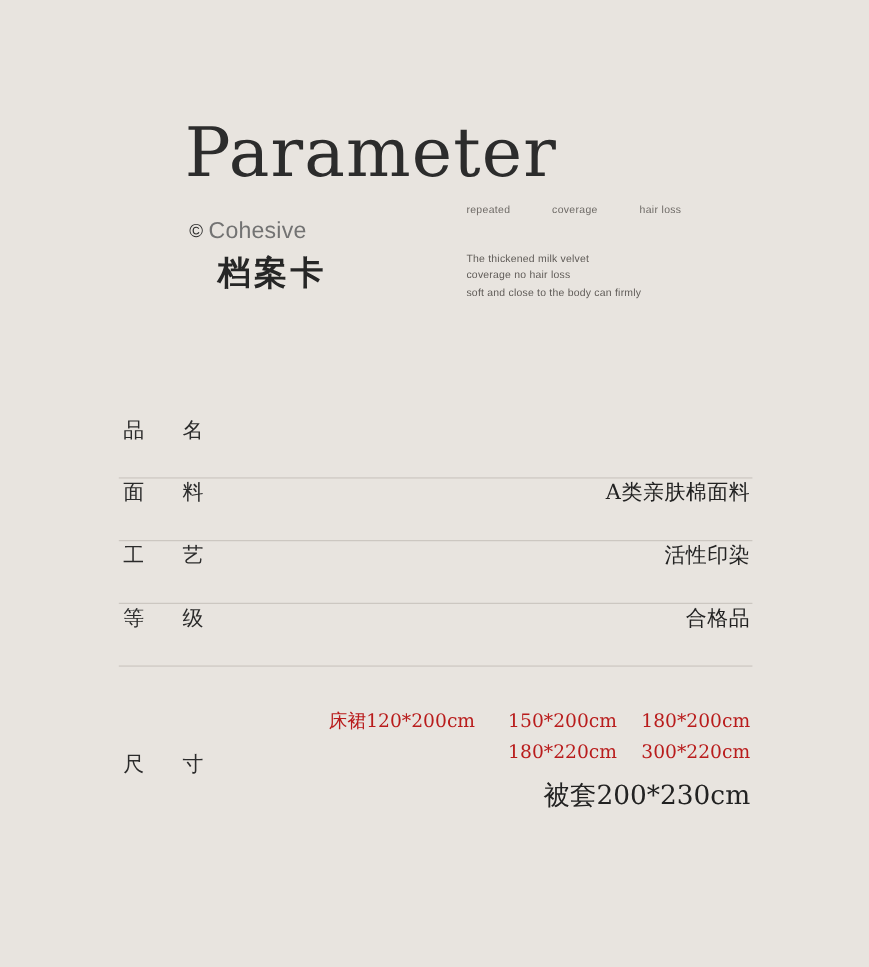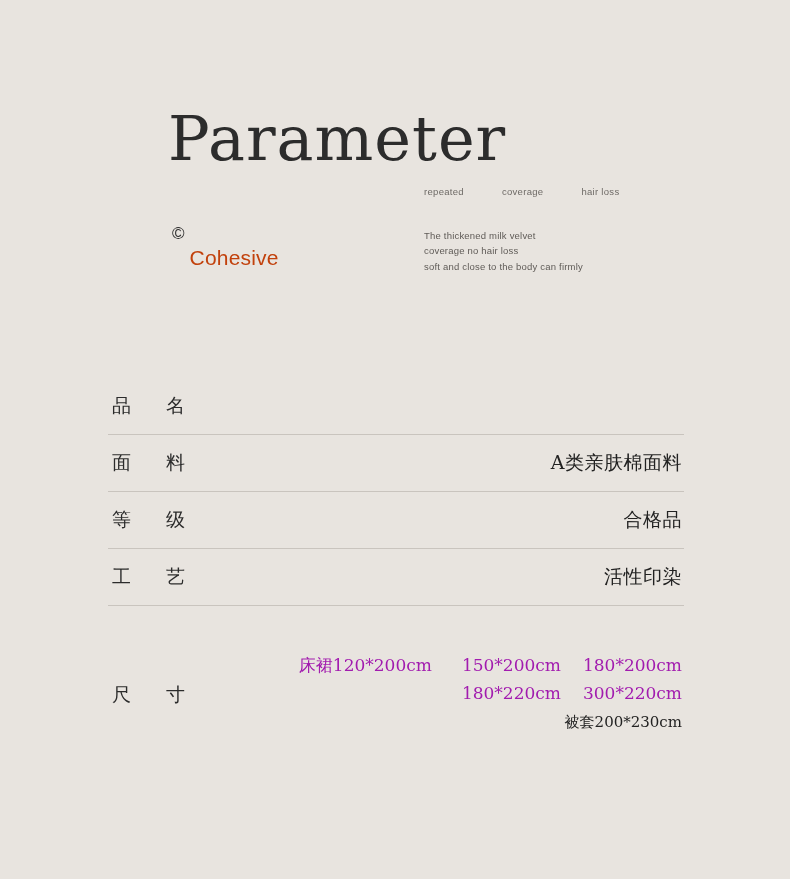--- a/index.html
+++ b/index.html
@@ -53,23 +53,22 @@
     gap: 5px;
   }
   .brand-c {
     font-size: 17px;
     color: #2c2c2c;
     font-family: "Liberation Sans", sans-serif;
   }
   .brand-name {
     font-size: 21px;
     font-family: "Liberation Sans", sans-serif;
-    color: #c2410c;
+    color: #737373;
     letter-spacing: 0.2px;
-    margin-top: 48px;
   }
 
   .subtitle-cn {
     position: absolute;
     left: 198px;
     top: 228px;
     font-family: "DejaVu Serif", serif;
     font-weight: 700;
     font-size: 30px;
     letter-spacing: 3px;
@@ -105,21 +104,21 @@
     left: 108px;
     top: 378px;
     width: 576px;
   }
 
   .spec-row {
     position: relative;
     border-bottom: 1px solid #c9c4be;
     min-height: 56px;
     display: flex;
-    align-items: center;
+    align-items: flex-start;
     justify-content: space-between;
   }
   .spec-row.last {
     border-bottom: none;
     align-items: center;
     padding-top: 14px;
     min-height: 150px;
   }
 
   .spec-label {
@@ -146,52 +145,53 @@
   .size-block {
     flex: 1 1 auto;
     padding-right: 2px;
   }
   .size-line {
     display: flex;
     justify-content: flex-end;
     gap: 22px;
     font-family: "DejaVu Serif", serif;
     font-size: 17px;
-    color: #a21caf;
+    color: #b91c1c;
     line-height: 1.65;
     white-space: nowrap;
   }
   .size-line .sz {
     display: inline-block;
   }
   .size-line .sz.lead {
     margin-right: 8px;
   }
   .size-extra {
     text-align: right;
     font-family: "DejaVu Serif", serif;
-    font-size: 15px;
+    font-size: 24px;
     line-height: 2.1;
     color: #222;
   }
 </style>
 </head>
 <body>
 
 <div class="page">
 
   <div class="header">
 
     <div class="title-main">Parameter</div>
 
     <div class="brand-row">
       <span class="brand-c">©</span>
       <span class="brand-name">Cohesive</span>
     </div>
 
+    <div class="subtitle-cn">档案卡</div>
 
     <div class="kw-row">
       <span>repeated</span>
       <span>coverage</span>
       <span>hair loss</span>
     </div>
 
     <div class="desc-block">
       <div>The thickened milk velvet</div>
       <div>coverage no hair loss</div>
@@ -205,27 +205,27 @@
     <div class="spec-row">
       <div class="spec-label">品　名</div>
     </div>
 
     <div class="spec-row">
       <div class="spec-label">面　料</div>
       <div class="spec-value">A类亲肤棉面料</div>
     </div>
 
     <div class="spec-row">
+      <div class="spec-label">工　艺</div>
+      <div class="spec-value">活性印染</div>
+    </div>
+
+    <div class="spec-row">
       <div class="spec-label">等　级</div>
       <div class="spec-value">合格品</div>
-    </div>
-
-    <div class="spec-row">
-      <div class="spec-label">工　艺</div>
-      <div class="spec-value">活性印染</div>
     </div>
 
     <div class="spec-row last">
       <div class="spec-label">尺　寸</div>
       <div class="size-block">
         <div class="size-line">
           <span class="sz lead">床裙120*200cm</span>
           <span class="sz">150*200cm</span>
           <span class="sz">180*200cm</span>
         </div>

